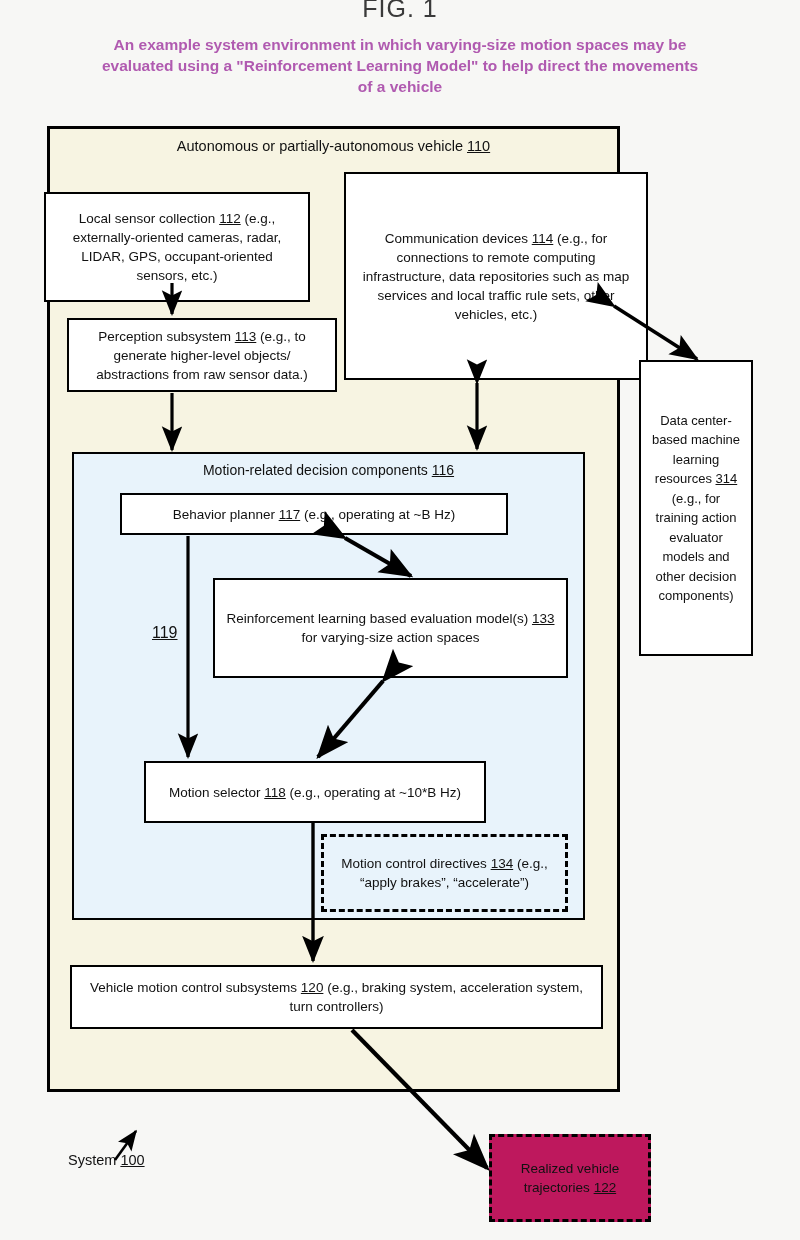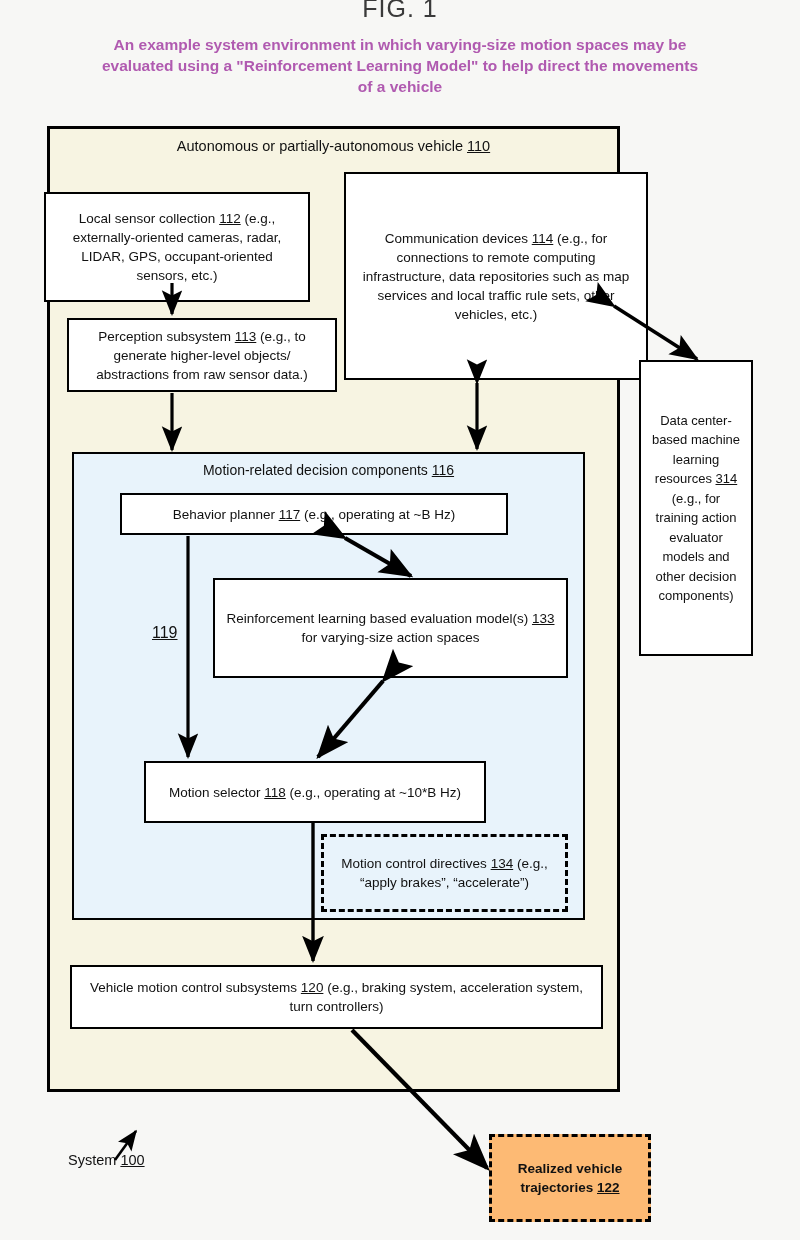--- a/index.html
+++ b/index.html
@@ -89,23 +89,22 @@
     text-align: center;
     font-size: 14px;
     color: #111;
   }
 
   .dashed {
     border: 3px dashed #000;
     background: transparent;
   }
   #realized-box {
-    background: #fdba74;
+    background: #be185d;
     border: 3px dashed #000;
-    font-weight: bold;
   }
 
   .ref { text-decoration: underline; }
 
   
   #watermark {
     position: absolute;
     left: 100px;
     top: 684px;
     width: 470px;

